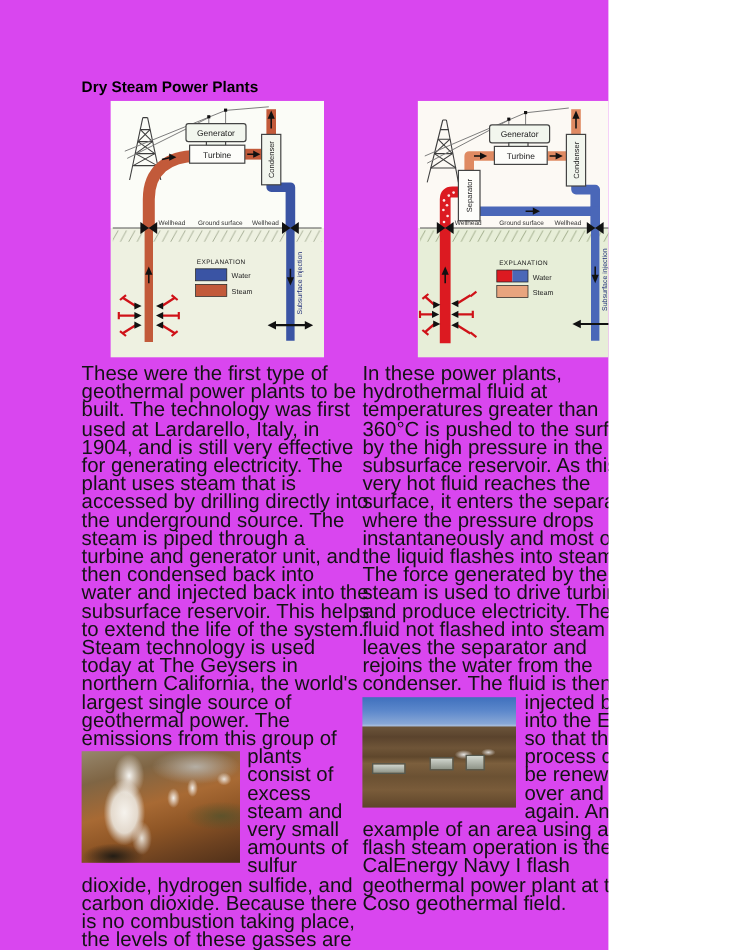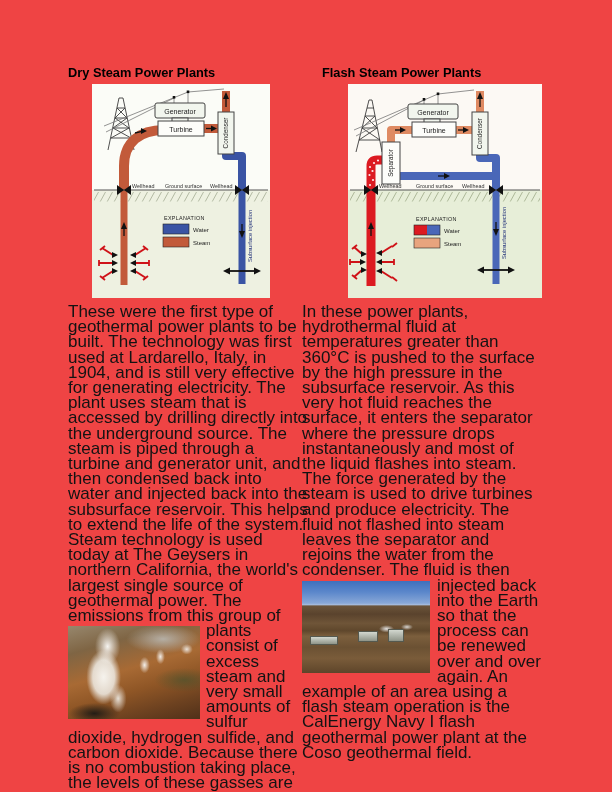--- a/index.html
+++ b/index.html
@@ -1,17 +1,17 @@
 <!DOCTYPE html>
 <html><head>
 <meta charset="utf-8">
 <style>
   html,body{margin:0;padding:0;background:#ffffff;}
   body{font-family:"Liberation Sans","DejaVu Sans",sans-serif;}
-  .page{position:relative;width:612px;height:792px;background:#ef4444;overflow:hidden;}
+  .page{position:relative;width:507px;height:792px;background:#d946ef;overflow:hidden;}
   .heading{position:absolute;top:65px;margin:0;font-size:12.8px;font-weight:bold;color:#000;}
   .heading.left{left:68px;}
   .heading.right{left:322px;}
   .diagram{position:absolute;top:84px;}
   .diagram.dry{left:92px;width:178px;height:214px;}
   .diagram.flash{left:348px;width:194px;height:214px;}
   .col{position:absolute;top:304px;width:240px;font-size:17px;line-height:15.2px;color:#131313;}
   .col.leftcol{left:68px;}
   .col.rightcol{left:302px;}
   .photo{display:block;float:left;position:relative;overflow:hidden;}
@@ -61,21 +61,20 @@
   .rcap{stroke:#cf1218;stroke-width:1.8;fill:none;}
   .gline{stroke:#555;stroke-width:1;}
   .swt{stroke:#222;stroke-width:0.6;}
 </style>
 </head>
 <body>
 
 <div class="page">
 
   <h1 class="heading left">Dry Steam Power Plants</h1>
-  <h1 class="heading right">Flash Steam Power Plants</h1>
 
   <div class="diagram dry">
     <svg width="178" height="214" viewBox="0 0 178 214">
       <defs>
         <pattern id="hatchL" width="7" height="12" patternUnits="userSpaceOnUse">
           <line x1="6.5" y1="0" x2="1" y2="10" stroke="#9aa288" stroke-width="0.7"></line>
         </pattern>
       </defs>
       <rect x="0" y="0" width="178" height="106" fill="#fbfcf7"></rect>
       <rect x="0" y="106" width="178" height="108" fill="#eef1e1"></rect>

